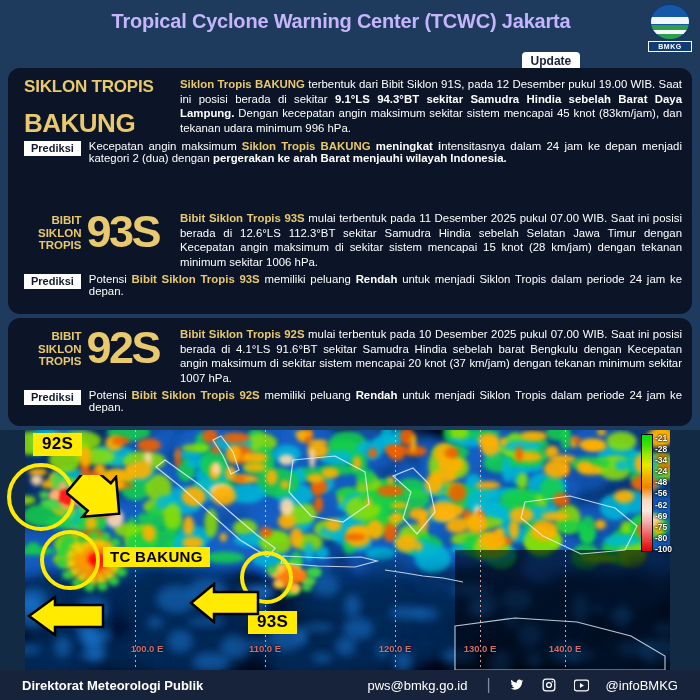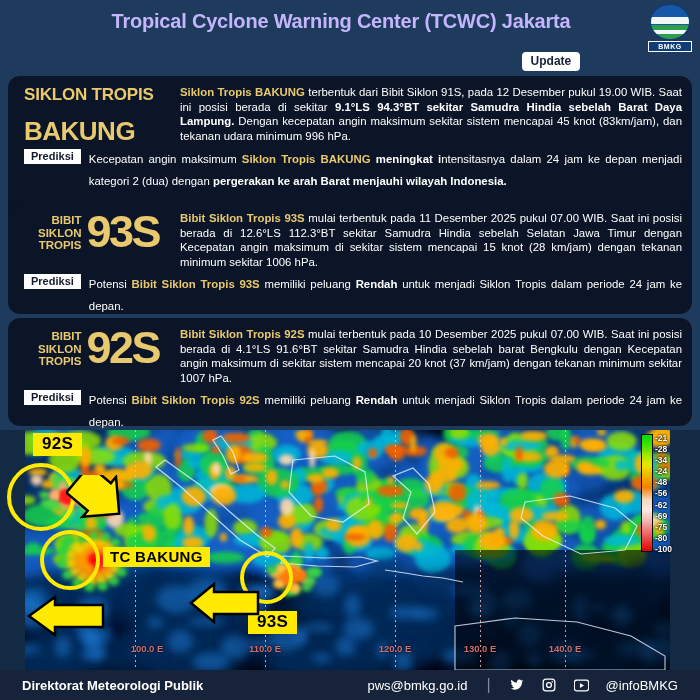--- a/index.html
+++ b/index.html
@@ -92,21 +92,21 @@
   }
 
   
   .card {
     position: absolute;
     left: 8px; right: 8px;
     background: #0c1527;
     border-radius: 12px;
     padding: 8px 10px 8px 10px;
   }
-  #card-bakung { top: 76px; height: 152px; }
+  #card-bakung { top: 68px; height: 152px; }
   #card-93s    { top: 202px; height: 112px; }
   #card-92s    { top: 318px; height: 108px; }
 
   .card-inner { display: flex; flex-direction: column; height: 100%; }
   .card-top { display: flex; align-items: flex-start; }
 
   
   .badge-col {
     flex: 0 0 auto;
     display: flex;
@@ -167,21 +167,21 @@
     font-weight: bold;
     padding: 1px 7px 2px;
     border-radius: 0;
     margin-top: 1px;
     margin-left: 6px;
   }
   .pred-text {
     flex: 1;
     color: #ffffff;
     font-size: 11.4px;
-    line-height: 22px;
+    line-height: 12px;
     text-align: justify;
     padding-left: 8px;
   }
 
   
   .map-wrap {
     position: absolute;
     left: 0; top: 430px;
     width: 700px; height: 240px;
     background: #132a45;

